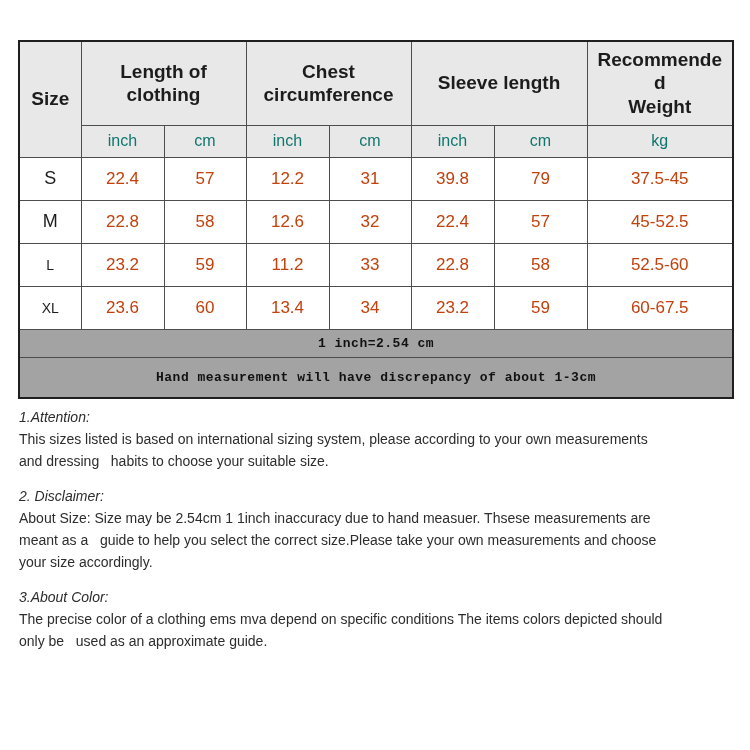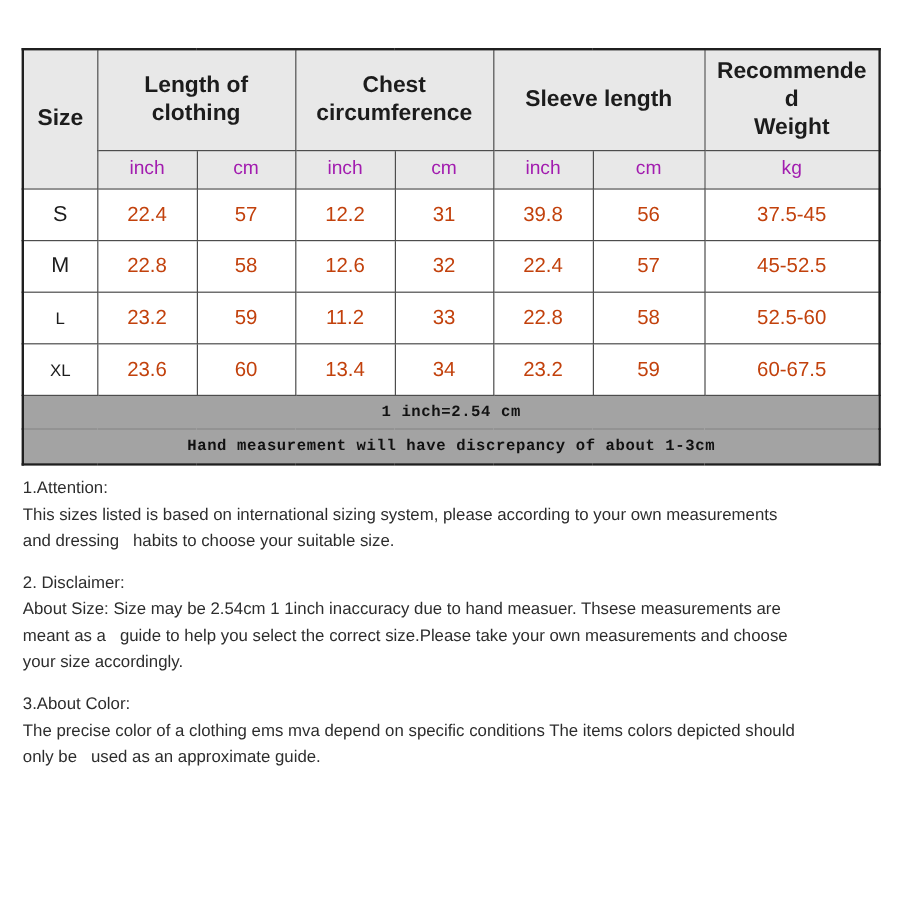--- a/index.html
+++ b/index.html
@@ -23,55 +23,55 @@
     border: 1px solid #4d4d4d;
     text-align: center;
     vertical-align: middle;
     padding: 0;
     overflow: hidden;
   }
   tr.r-h1 { height: 84px; }
   tr.r-h2 { height: 32px; }
   tr.r-data { height: 43px; }
   tr.r-foot1 { height: 28px; }
-  tr.r-foot2 { height: 30px; }
+  tr.r-foot2 { height: 41px; }
   .hdr {
     background: #e8e8e8;
     font-weight: bold;
     font-size: 19px;
     line-height: 1.25;
     white-space: pre-line;
     color: #1c1c1c;
   }
   .unit {
     background: #e8e8e8;
     font-weight: normal;
     font-size: 16px;
-    color: #a21caf;
+    color: #0f766e;
   }
   .val { font-size: 17px; color: #c2410c; background: #ffffff; }
   .size-cell { background: #ffffff; color: #1c1c1c; }
   .size-lg { font-size: 18px; }
   .size-sm { font-size: 14px; }
   .footnote {
     background: #a3a3a3;
     font-family: "Liberation Mono", monospace;
     font-weight: bold;
     font-size: 13px;
     letter-spacing: 0.5px;
     color: #111111;
   }
   .notes {
     margin: 7px 16px 0 19px;
     font-size: 14px;
     line-height: 22px;
     color: #2d2d2d;
   }
   .note { margin-bottom: 13px; }
-  .note-heading { white-space: pre-wrap; }
+  .note-heading { white-space: pre-wrap; font-style: italic; }
   .note-body { white-space: pre-wrap; }
 </style>
 </head>
 <body>
 
 <div class="page">
 
   <table class="size-chart">
     <colgroup>
       <col style="width:62px">
@@ -106,21 +106,21 @@
       </tr>
     </thead>
     <tbody>
       <tr class="r-data">
         <td class="size-cell size-lg">S</td>
         <td class="val">22.4</td>
         <td class="val">57</td>
         <td class="val">12.2</td>
         <td class="val">31</td>
         <td class="val">39.8</td>
-        <td class="val">56</td>
+        <td class="val">79</td>
         <td class="val">37.5-45</td>
       </tr>
       <tr class="r-data">
         <td class="size-cell size-lg">M</td>
         <td class="val">22.8</td>
         <td class="val">58</td>
         <td class="val">12.6</td>
         <td class="val">32</td>
         <td class="val">22.4</td>
         <td class="val">57</td>

